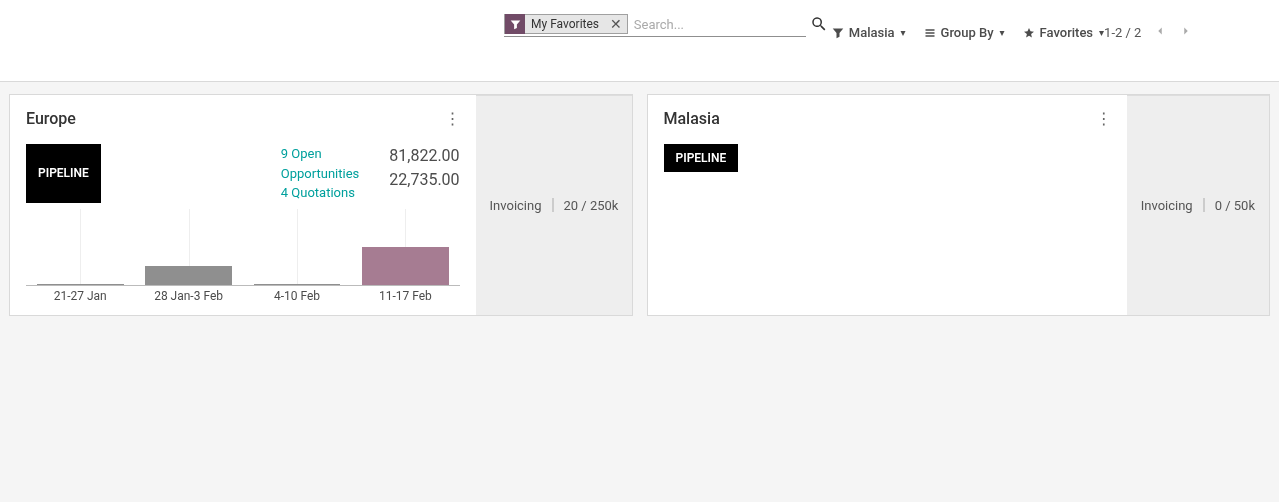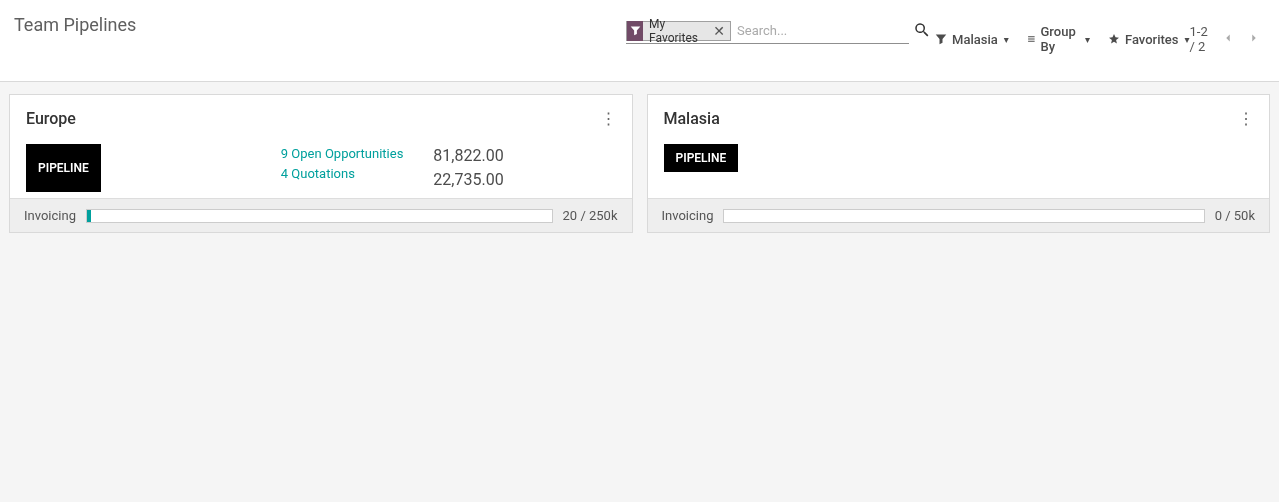--- a/index.html
+++ b/index.html
@@ -23,21 +23,21 @@
     .filter-group { display: flex; gap: 18px; }
     .filter-btn { display: flex; align-items: center; gap: 5px; font-size: 13px; color: #4c4c4c; cursor: pointer; font-weight: 500; }
     .filter-btn svg { width: 12px; height: 12px; fill: #4c4c4c; }
     .caret-down { font-size: 10px; margin-left: 1px; }
     .pager { display: flex; align-items: center; gap: 12px; font-size: 13px; color: #555; }
     .pager-arrow { cursor: pointer; color: #999; }
     .pager-arrow svg { width: 14px; height: 14px; fill: #aaa; }
 
     
     .content { display: flex; gap: 14px; padding: 12px 9px; }
-    .card { flex: 1; background: #fff; border: 1px solid #d9d9d9; display: flex; flex-direction: column; }
+    .card { flex: 1; background: #fff; border: 1px solid #d9d9d9; display: flex; flex-direction: row; }
     .card-body { padding: 14px 16px 6px 16px; flex: 1; }
     .card-head { display: flex; justify-content: space-between; align-items: start; }
     .card-title { font-size: 16px; color: #333; font-weight: 500; }
     .kebab { color: #666; cursor: pointer; font-size: 16px; letter-spacing: -1px; }
 
     .card-row2 { display: flex; margin-top: 16px; }
     .pipeline-btn { background: #000000; color: #fff; border: none; padding: 7px 12px; font-size: 12px; font-weight: 600; cursor: pointer; flex: 0 0 auto; }
     .stats { flex: 1; display: flex; gap: 30px; margin-left: 180px; }
     .stat-links a { display: block; color: #00a09d; font-size: 13px; text-decoration: none; line-height: 1.5; }
     .stat-values { text-align: right; font-size: 16px; color: #4c4c4c; line-height: 1.5; }
@@ -53,21 +53,20 @@
     .card-footer { background: #eeeeee; border-top: 1px solid #ddd; padding: 9px 14px; display: flex; align-items: center; gap: 10px; }
     .footer-label { font-size: 13px; color: #555; flex: 0 0 auto; }
     .progress { flex: 1; height: 14px; background: #fff; border: 1px solid #ccc; }
     .progress-inner { height: 100%; background: #00a09d; }
     .footer-value { font-size: 13px; color: #555; flex: 0 0 auto; }
   </style>
 </head>
 <body>
 
 <div class="header">
-  <div class="page-title">Team Pipelines</div>
   <div class="header-right">
     <div class="search-row">
       <div class="search-field">
         <span class="facet">
           <span class="facet-icon">
             <svg viewBox="0 0 16 16" width="11" height="11">
                 <path fill="#fff" d="M1 2h14l-5 6v5l-4 2V8L1 2z"></path>
               </svg>
           </span>
           <span class="facet-label">My Favorites</span>
@@ -135,20 +134,35 @@
             <div class="stat-links">
               <a href="#">9 Open Opportunities</a>
               <a href="#">4 Quotations</a>
             </div>
             <div class="stat-values">
               <div>81,822.00</div>
               <div>22,735.00</div>
             </div>
           </div>
         </div>
+        <div class="chart">
+          <div class="chart-baseline"></div>
+          <div class="gridline" style="left: 12.5%;"></div>
+          <div class="tick-label" style="left: 12.5%;">21-27 Jan</div>
+          <div class="bar gray" style="width: 20%; left: 2.5%; height: 0.633333px; background: rgb(143, 143, 143);"></div>
+          <div class="gridline" style="left: 37.5%;"></div>
+          <div class="tick-label" style="left: 37.5%;">28 Jan-3 Feb</div>
+          <div class="bar gray" style="width: 20%; left: 27.5%; height: 19px; background: rgb(143, 143, 143);"></div>
+          <div class="gridline" style="left: 62.5%;"></div>
+          <div class="tick-label" style="left: 62.5%;">4-10 Feb</div>
+          <div class="bar gray" style="width: 20%; left: 52.5%; height: 0.633333px; background: rgb(143, 143, 143);"></div>
+          <div class="gridline" style="left: 87.5%;"></div>
+          <div class="tick-label" style="left: 87.5%;">11-17 Feb</div>
+          <div class="bar purple" style="width: 20%; left: 77.5%; height: 38px; background: rgb(166, 124, 146);"></div>
+        </div>
       </div>
       <div class="card-footer">
         <span class="footer-label">Invoicing</span>
         <div class="progress">
           <div class="progress-inner" style="width: 0.8%;"></div>
         </div>
         <span class="footer-value">20 / 250k</span>
       </div>
     </div>
     <div class="card">

